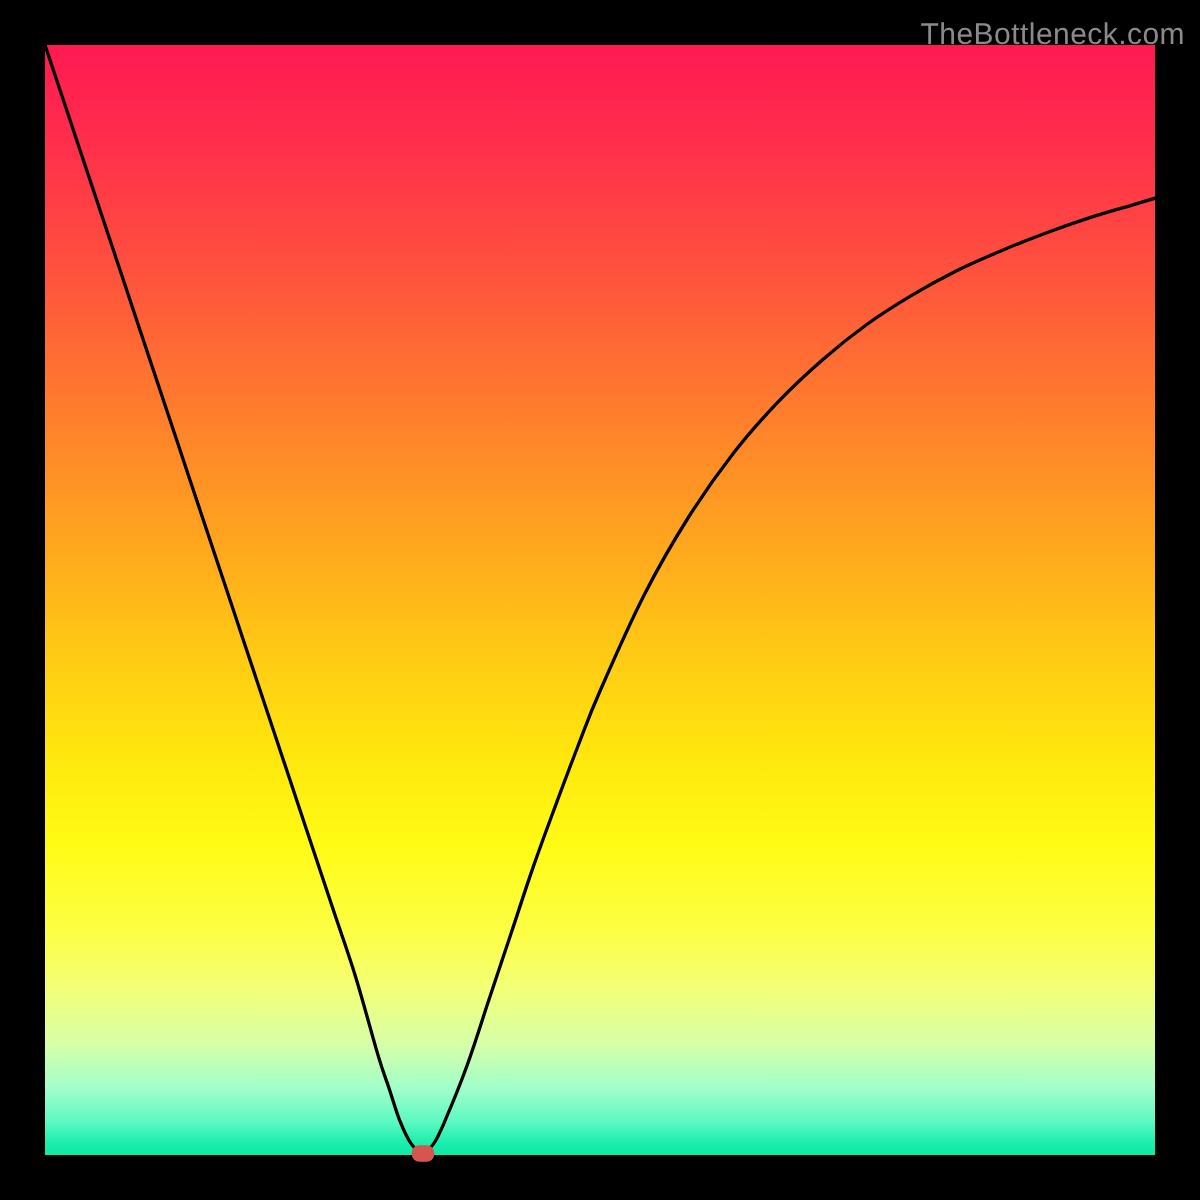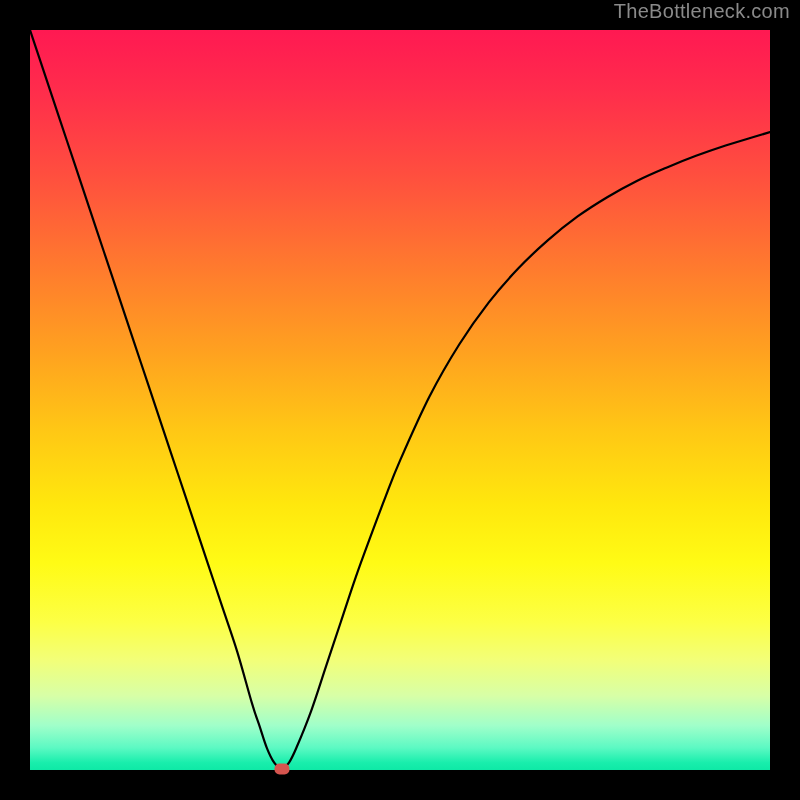--- a/index.html
+++ b/index.html
@@ -47,21 +47,21 @@
     position: absolute;
     width: 15px;
     height: 11px;
     border-radius: 5px;
     background: #d6554f;
     transform: translate(-50%, -50%);
     pointer-events: none;
   }
   .watermark {
     position: absolute;
-    top: 0;
+    top: 12px;
     right: 10px;
     color: #8a8a8a;
     font-family: Arial, Helvetica, sans-serif;
     font-size: 20px;
     letter-spacing: 0.3px;
   }
 </style>
 </head>
 <body>
 

